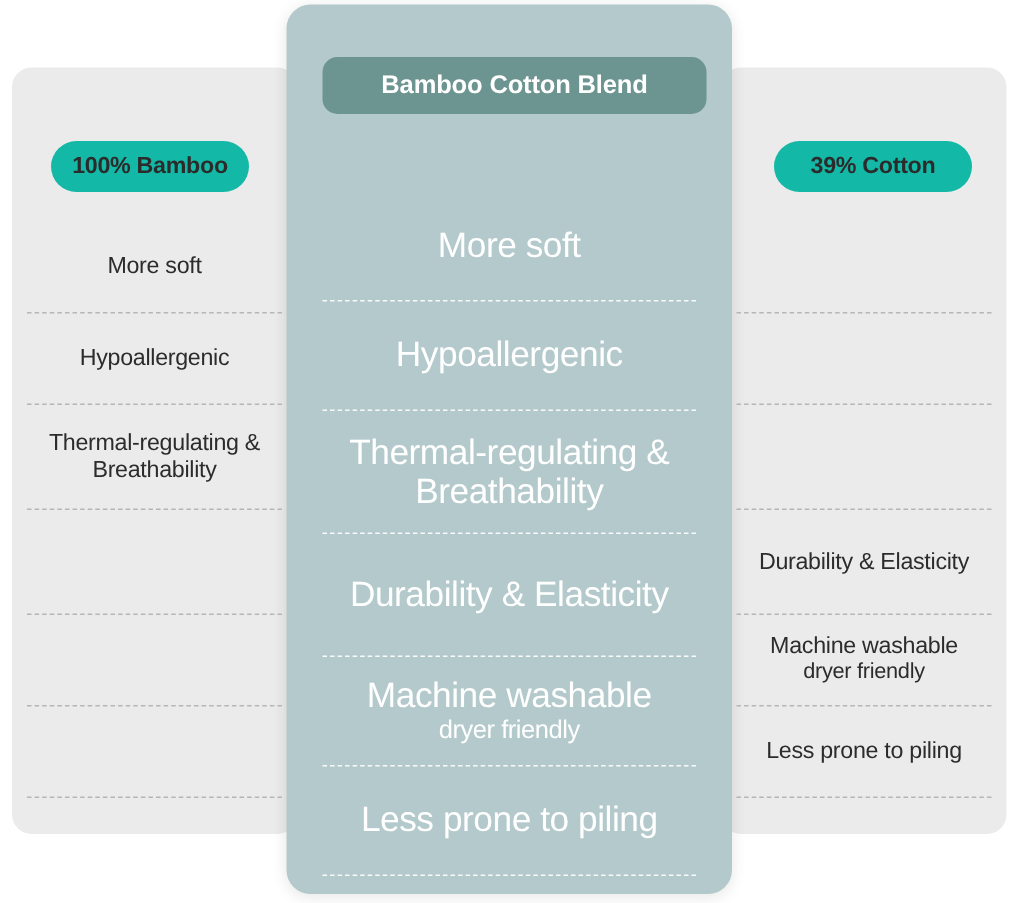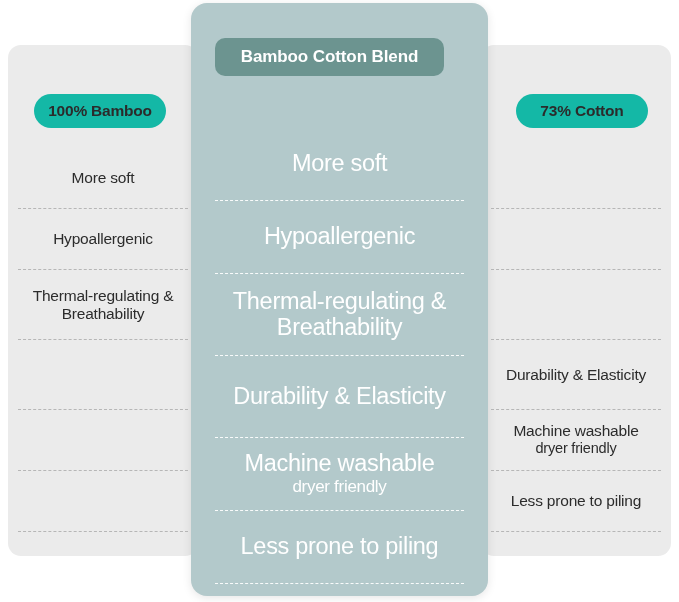--- a/index.html
+++ b/index.html
@@ -64,21 +64,21 @@
     height: 34px;
     font-size: 15.5px;
     top: 94px;
   }
   .pill-left  { left: 34px;  width: 132px; }
   .pill-right { left: 516px; width: 132px; }
 
   .pill-center {
     left: 215px;
     top: 38px;
-    width: 229px;
+    width: 256px;
     height: 38px;
     background: #6c9490;
     color: #ffffff;
     font-size: 17px;
     border-radius: 10px;
     letter-spacing: -0.1px;
   }
 
   
   .col {
@@ -148,21 +148,21 @@
 <div class="board">
 
   <div class="card card-side card-left"></div>
   <div class="card card-side card-right"></div>
   <div class="card card-center"></div>
 
   <div class="pill pill-side pill-left">100% Bamboo</div>
 
   <div class="pill pill-center">Bamboo Cotton Blend</div>
 
-  <div class="pill pill-side pill-right">73% Cotton</div>
+  <div class="pill pill-side pill-right">39% Cotton</div>
 
   <div class="col col-left">
     <div class="row">
       <span class="row-main">More soft</span>
     </div>
     <div class="row">
       <span class="row-main">Hypoallergenic</span>
     </div>
     <div class="row tall">
       <span class="row-main">Thermal-regulating &amp; Breathability</span>

